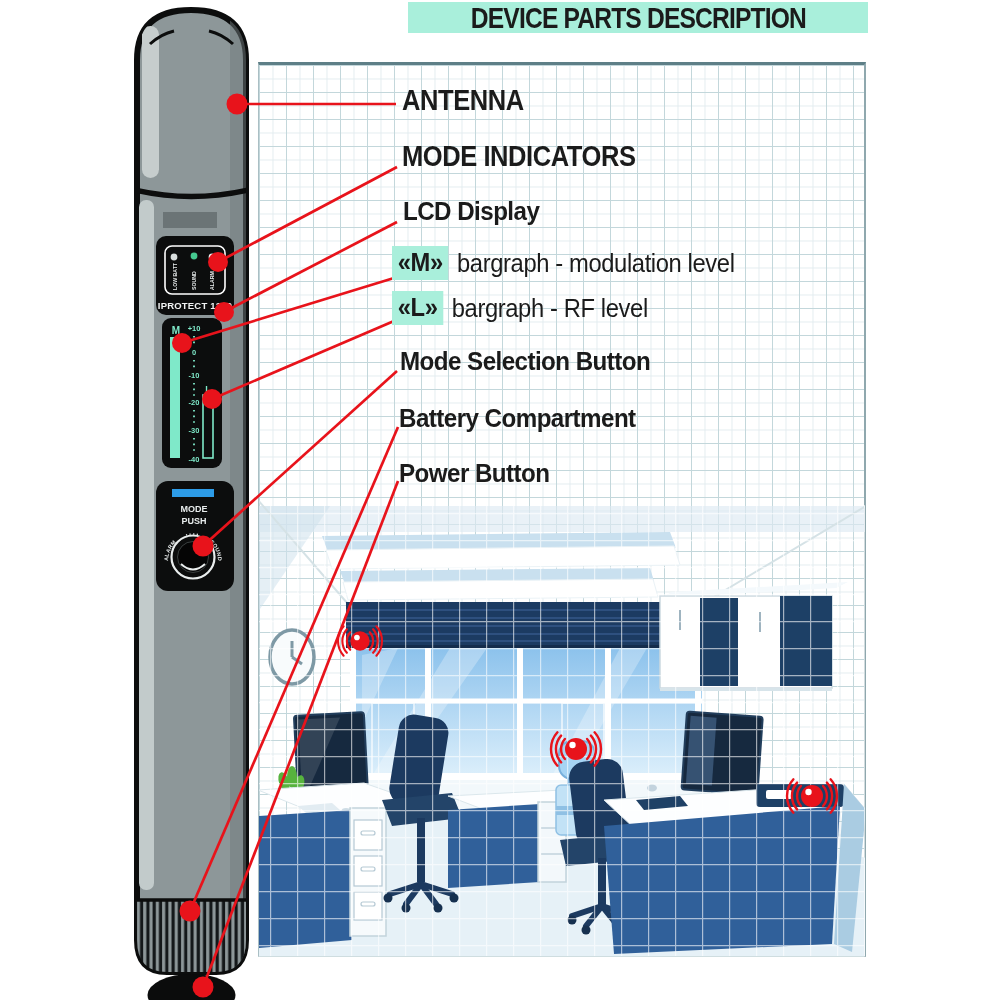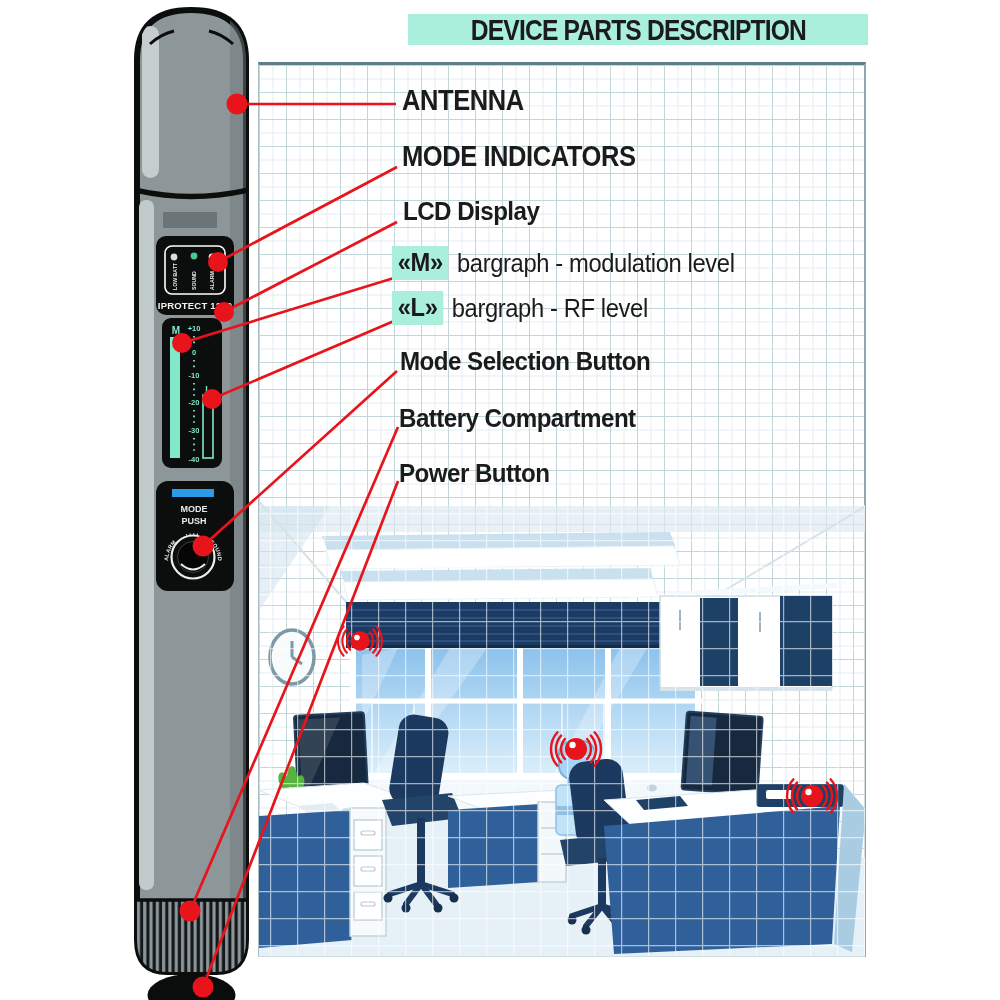--- a/index.html
+++ b/index.html
@@ -11,21 +11,21 @@
     border-top:3px solid #5e7f87;border-right:2px solid #8fa8ae;
     border-left:1px solid #aabfc4;border-bottom:1px solid #cfdde0;
     background-color:#ffffff;
     background-image:
       linear-gradient(#c3d7db 1px,transparent 1px),
       linear-gradient(90deg,#c3d7db 1px,transparent 1px),
       linear-gradient(#e2ecef 1px,transparent 1px),
       linear-gradient(90deg,#e2ecef 1px,transparent 1px);
     background-size:27px 27px,27px 27px,13.5px 13.5px,13.5px 13.5px;}
   
-  .title-bar{left:408px;top:14px;width:460px;height:31px;background:#a9efdb;
+  .title-bar{left:408px;top:2px;width:460px;height:31px;background:#a9efdb;
     display:flex;align-items:center;justify-content:center;}
   .title-bar span{font-size:30px;font-weight:bold;letter-spacing:-1px;white-space:nowrap;
     transform:scaleX(.82);transform-origin:center;}
   
   .lbl{white-space:nowrap;transform-origin:left center;}
   .lbl-caps{font-size:29px;font-weight:bold;letter-spacing:-.5px;transform:scaleX(.88);}
   .lbl-semi{font-size:26px;font-weight:bold;letter-spacing:-.6px;transform:scaleX(.93);}
   .lbl-row{font-size:25px;font-weight:500;letter-spacing:-.4px;transform:scaleX(.95);
     display:flex;align-items:center;gap:9px;}
   .hl{background:#a9efdb;font-weight:bold;font-size:25px;padding:2px 6px 3px 6px;}

